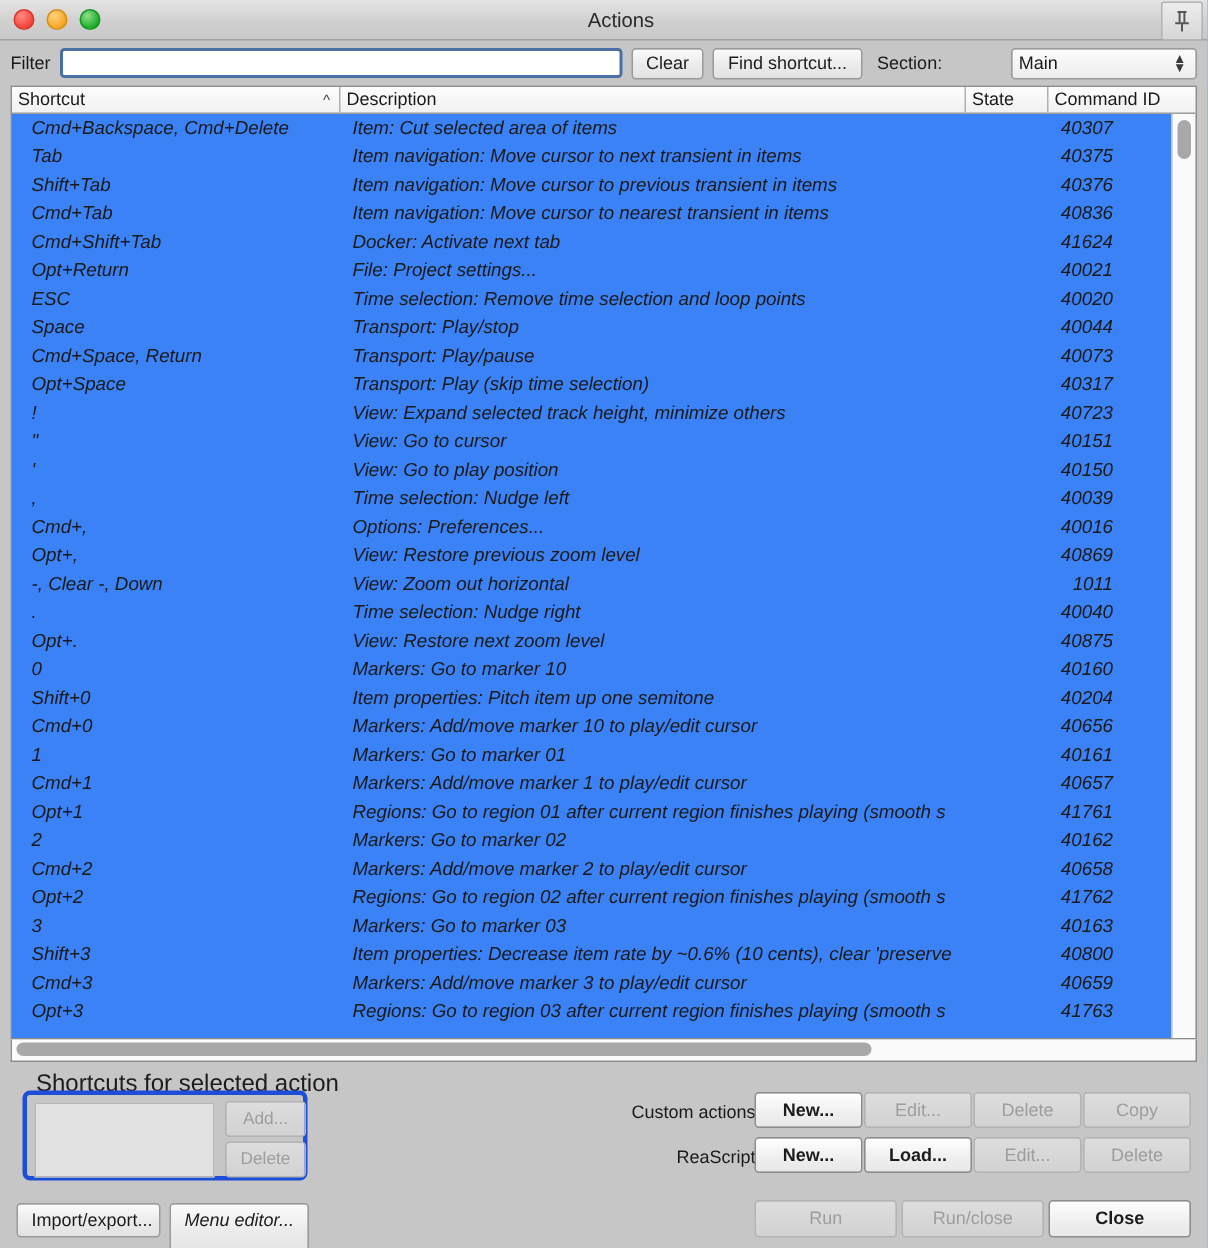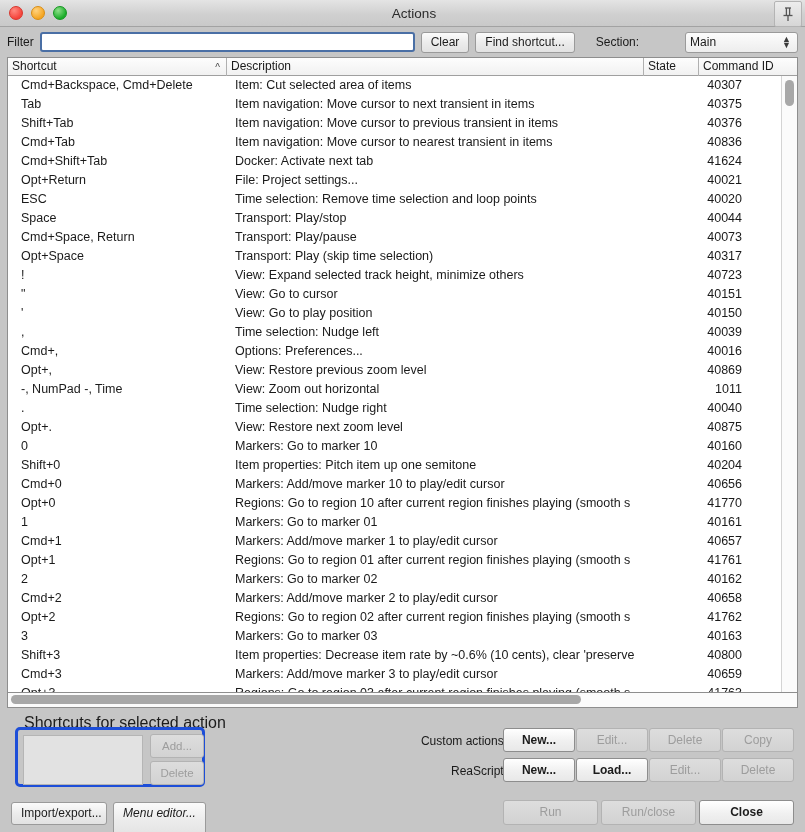--- a/index.html
+++ b/index.html
@@ -105,21 +105,21 @@
   .btn.disabled {
     color: #9d9d9d;
     background: linear-gradient(to bottom, #dddddd 0%, #d2d2d2 100%);
     border-color: #b3b3b3;
   }
   .btn.default {
     background: linear-gradient(to bottom, #ffffff 0%, #f0f0f0 55%, #e8e8e8 100%);
     border-color: #8d8d8d;
     font-weight: bold;
   }
-  .section-label { margin-left: 15px; font-size: 12px; }
+  .section-label { margin-left: 4px; font-size: 12px; }
   .section-select {
     flex: 1 1 auto;
     height: 21px;
     background: linear-gradient(to bottom, #fcfcfc, #ededed);
     border: 1px solid #9a9a9a;
     border-radius: 3px;
     display: flex;
     align-items: center;
     padding: 0 4px;
     position: relative;
@@ -175,21 +175,22 @@
   .sort-caret {
     position: absolute;
     right: 6px; top: 1px;
     font-size: 10px;
     color: #444;
   }
   .tbody {
     flex: 1 1 auto;
     overflow: hidden;
     position: relative;
-    background: #ffffff;
+    background: #3b82f6;
+    font-style: italic;
   }
   .row {
     display: flex;
     height: 19px;
     line-height: 19px;
     font-size: 12.5px;
     color: #1a1a1a;
     box-sizing: border-box;
   }
   .cell { overflow: hidden; white-space: nowrap; box-sizing: border-box; }
@@ -412,21 +413,21 @@
           <div class="cell c-state"></div>
           <div class="cell c-cmd">40016</div>
         </div>
         <div class="row">
           <div class="cell c-shortcut">Opt+,</div>
           <div class="cell c-desc">View: Restore previous zoom level</div>
           <div class="cell c-state"></div>
           <div class="cell c-cmd">40869</div>
         </div>
         <div class="row">
-          <div class="cell c-shortcut">-, NumPad -, Time</div>
+          <div class="cell c-shortcut">-, Clear -, Down</div>
           <div class="cell c-desc">View: Zoom out horizontal</div>
           <div class="cell c-state"></div>
           <div class="cell c-cmd">1011</div>
         </div>
         <div class="row">
           <div class="cell c-shortcut">.</div>
           <div class="cell c-desc">Time selection: Nudge right</div>
           <div class="cell c-state"></div>
           <div class="cell c-cmd">40040</div>
         </div>
@@ -446,26 +447,20 @@
           <div class="cell c-shortcut">Shift+0</div>
           <div class="cell c-desc">Item properties: Pitch item up one semitone</div>
           <div class="cell c-state"></div>
           <div class="cell c-cmd">40204</div>
         </div>
         <div class="row">
           <div class="cell c-shortcut">Cmd+0</div>
           <div class="cell c-desc">Markers: Add/move marker 10 to play/edit cursor</div>
           <div class="cell c-state"></div>
           <div class="cell c-cmd">40656</div>
-        </div>
-        <div class="row">
-          <div class="cell c-shortcut">Opt+0</div>
-          <div class="cell c-desc">Regions: Go to region 10 after current region finishes playing (smooth s</div>
-          <div class="cell c-state"></div>
-          <div class="cell c-cmd">41770</div>
         </div>
         <div class="row">
           <div class="cell c-shortcut">1</div>
           <div class="cell c-desc">Markers: Go to marker 01</div>
           <div class="cell c-state"></div>
           <div class="cell c-cmd">40161</div>
         </div>
         <div class="row">
           <div class="cell c-shortcut">Cmd+1</div>
           <div class="cell c-desc">Markers: Add/move marker 1 to play/edit cursor</div>

